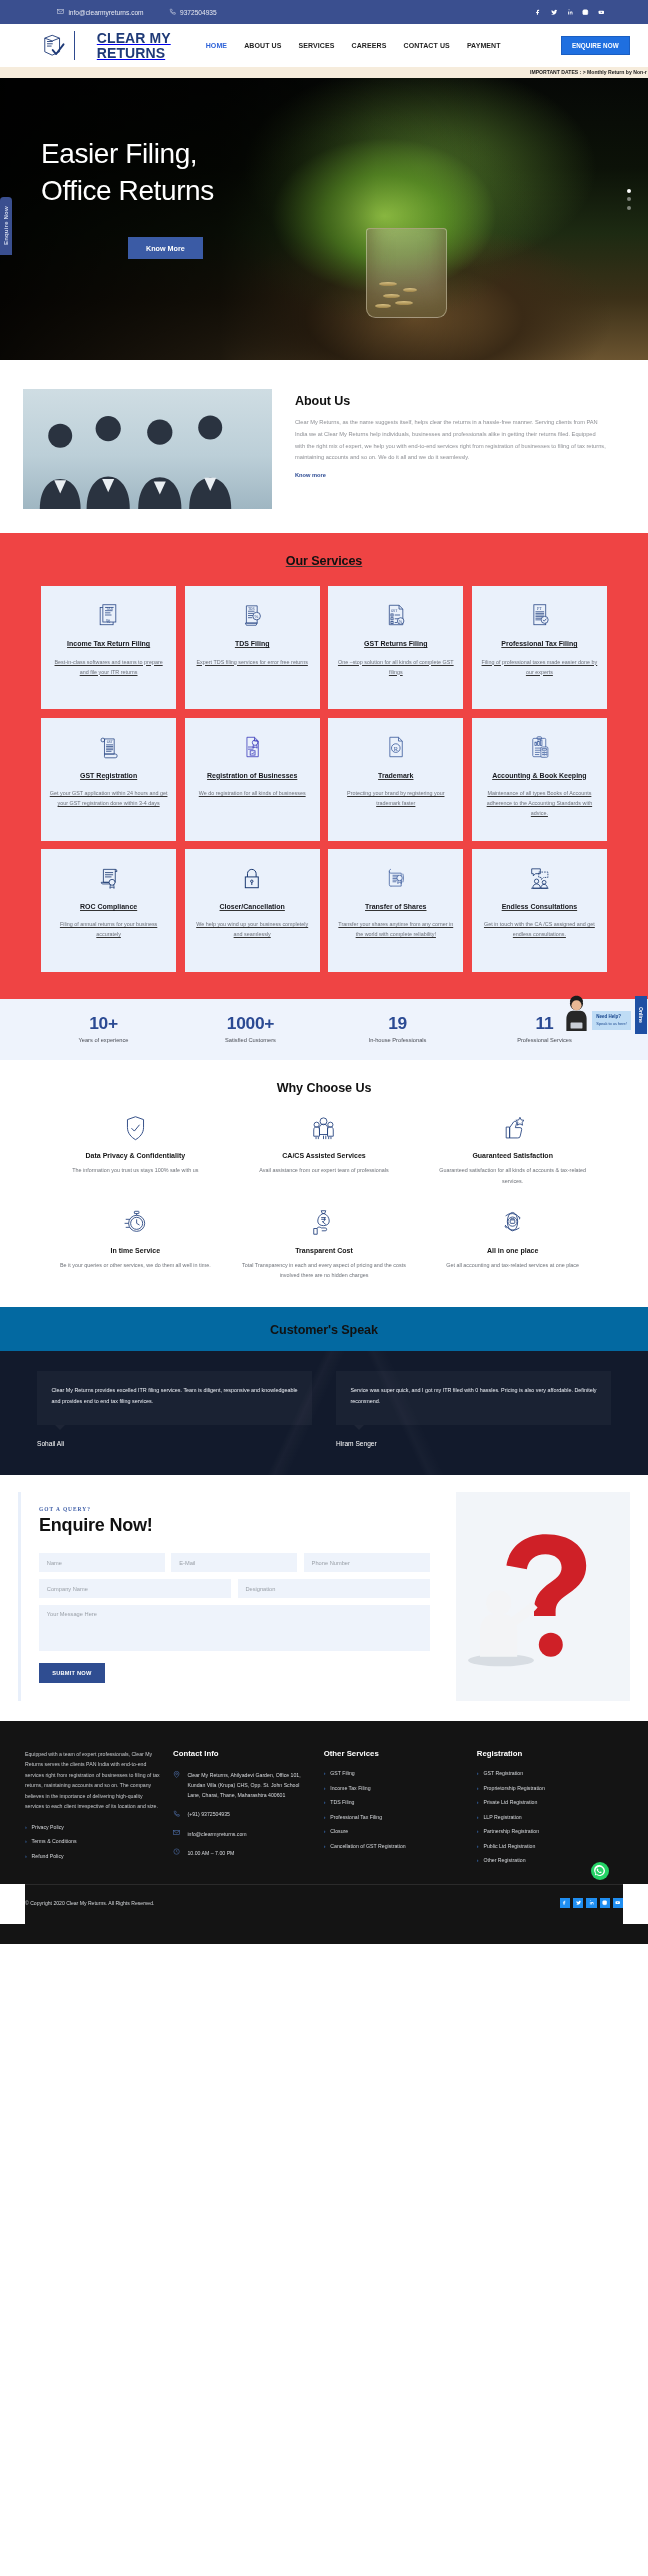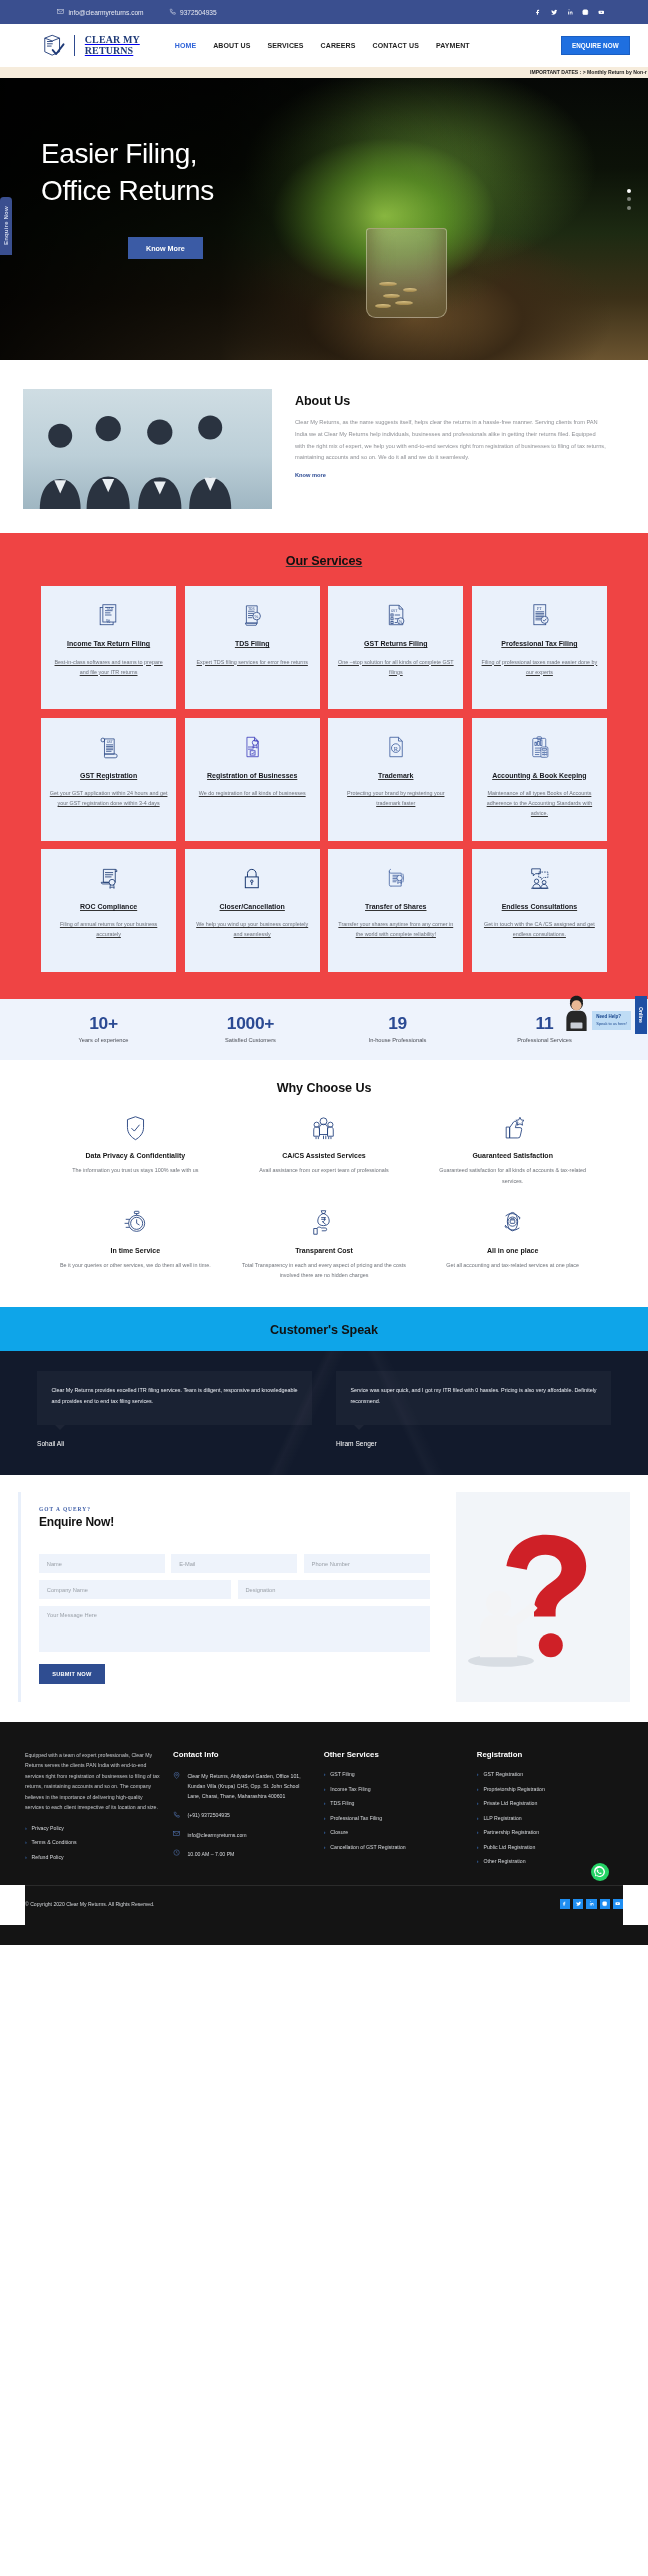--- a/index.html
+++ b/index.html
@@ -33,27 +33,26 @@
     height: 43px;
     background: #fff;
     display: flex;
     align-items: center;
     padding: 0 18px 0 41px;
   }
   .logo { display: flex; align-items: center; gap: 4.8px; }
   .logo-mark { width: 28px; height: 25px; flex: none; }
   .logo-text {
     border-left: 1.2px solid #2e4a8f;
-    padding-left: 10px;
+    padding-left: 22px;
     line-height: 1.02;
     font-weight: 800;
     color: #1f3a77;
-    font-size: 10px;
+    font-size: 14px;
     letter-spacing: 0.1px;
-    font-family: Liberation Serif, serif;
   }
   .logo-text span { display: block; }
   .nav-links {
     display: flex;
     gap: 17px;
     margin-left: 35px;
     align-items: center;
   }
   .nav-links a {
     font-size: 7px;
@@ -284,21 +283,21 @@
   .why-item { text-align: center; padding: 0 10.8px; }
   .why-icon { height: 30px; display:flex; align-items:center; justify-content:center; margin-bottom: 9.6px; }
   .why-icon svg { width: 23px; height: 26.4px; }
   .why-item h3 {
     font-size: 7px; font-weight: 800; color: #141414; margin-bottom: 6px;
   }
   .why-item p { font-size: 5.4px; line-height: 1.95; color: #6e7279; }
 
   
   .testi-head {
-    background: #0ea5e9;
+    background: #0369a1;
     text-align: center;
     padding: 15.6px 0 14.4px;
   }
   .testi {
     background: #121a2c;
     padding: 20.4px 37px 28px;
     display: grid;
     grid-template-columns: 1fr 1fr;
     gap: 24px;
     position: relative;
@@ -340,21 +339,21 @@
     background: #fff;
     border-left: 3px solid #e8effa;
     padding: 13.2px 18px 18px;
   }
   .kicker {
     font-family: "Liberation Serif", serif;
     font-size: 5.4px; letter-spacing: 1px; color: #3b5ba5; font-weight: 700;
     margin-bottom: 3.6px;
   }
   .enquiry-form h2 {
-    font-size: 12px; font-weight: 800; color: #111; margin-bottom: 25px;
+    font-size: 18px; font-weight: 800; color: #111; margin-bottom: 17px;
     letter-spacing: -0.2px;
   }
   .f-row { display: flex; gap: 6.6px; margin-bottom: 6.6px; }
   .enquiry-form input, .enquiry-form textarea {
     background: #eef3fb;
     border: none;
     padding: 6.6px 7.8px;
     font-size: 5.7px;
     color: #555;
     font-family: "Liberation Sans", sans-serif;

